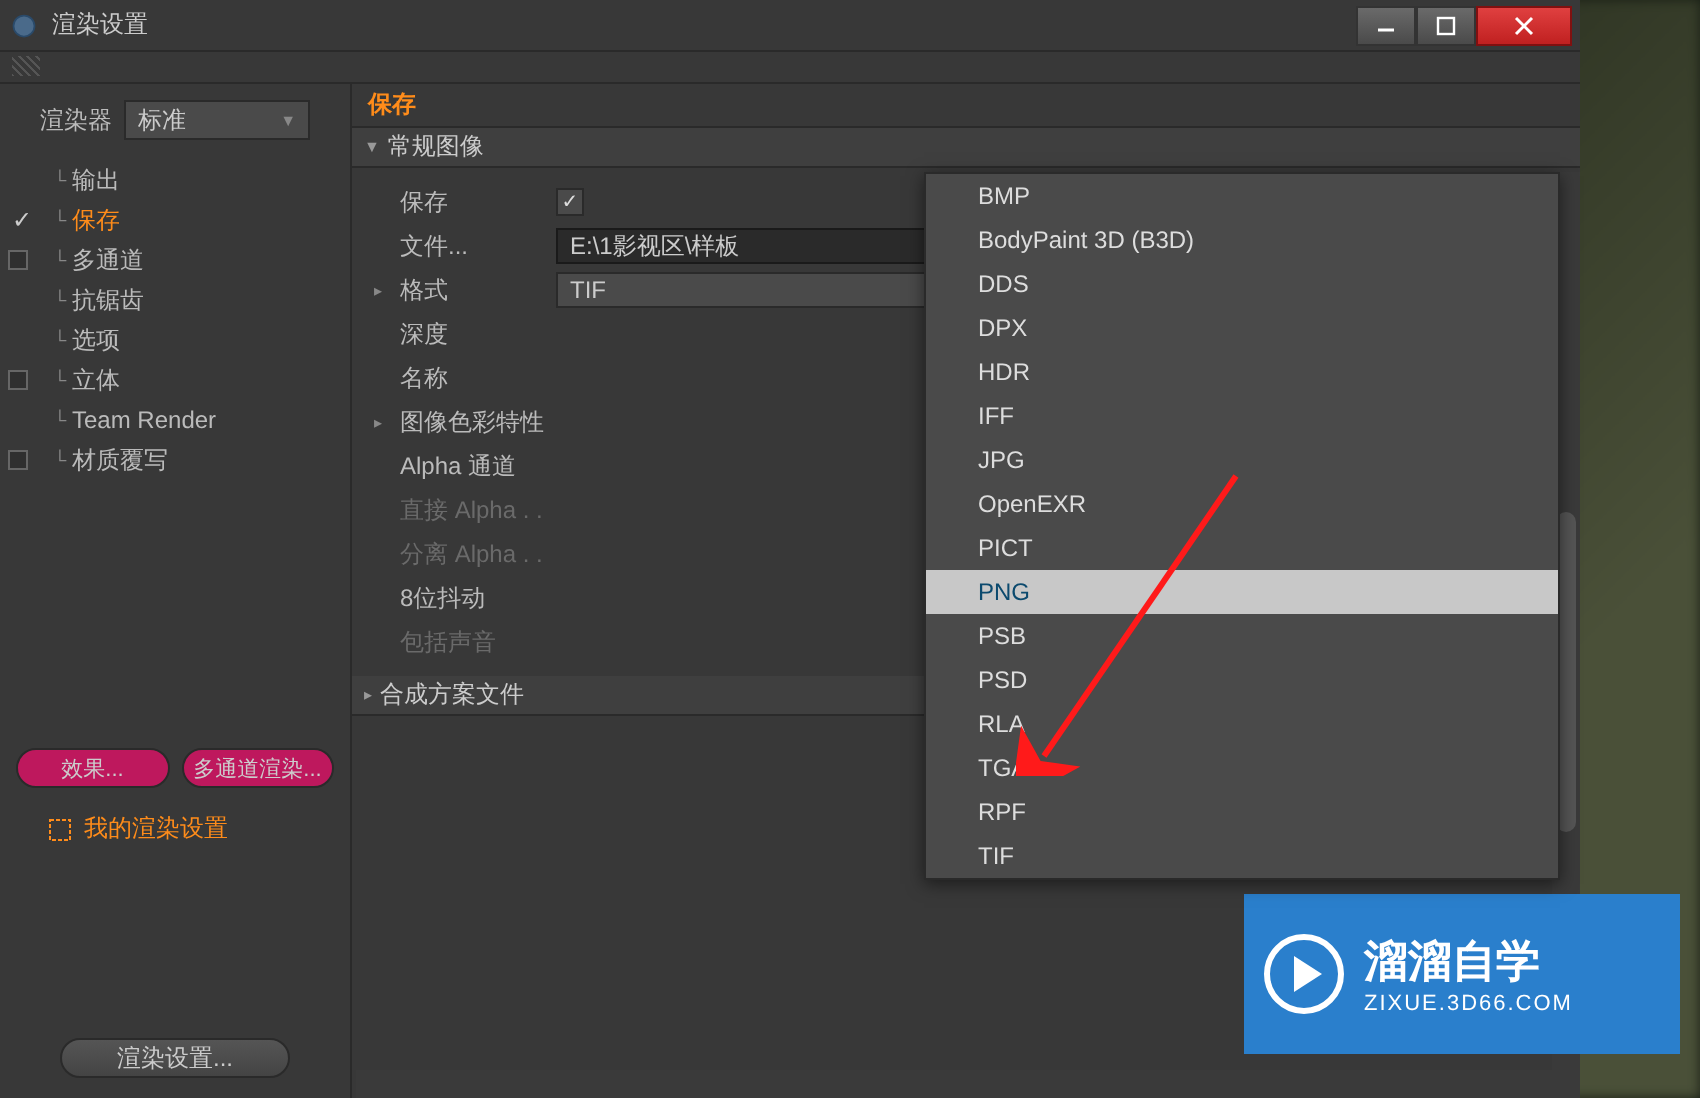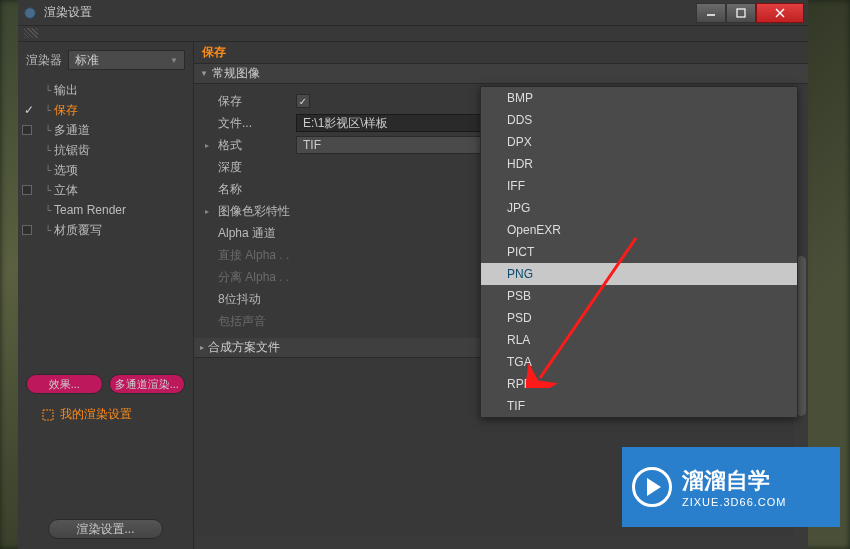--- a/index.html
+++ b/index.html
@@ -1,31 +1,31 @@
 <!DOCTYPE html>
 <html><head>
 <meta charset="utf-8">
 <style>
 * { margin: 0; padding: 0; box-sizing: border-box; }
 body { font-family: "Microsoft YaHei", Arial, sans-serif; font-size: 12px; background: #1a2016; width: 850px; height: 549px; overflow: hidden; position: relative; }
 .bg-blur { position: absolute; inset: 0; background: linear-gradient(135deg, #3a4530 0%, #5a6040 20%, #2a3020 50%, #4a5038 80%); filter: blur(3px); }
-.window { position: absolute; left: 0; top: 0; width: 790px; height: 549px; background: #383838; display: flex; flex-direction: column; margin-left: 18px; }
+.window { position: absolute; left: 0; top: 0; width: 790px; height: 549px; background: #383838; display: flex; flex-direction: column; }
 .titlebar { height: 26px; background: #383838; display: flex; align-items: center; padding: 0 4px; border-bottom: 1px solid #2a2a2a; }
 .titlebar-icon { width: 16px; height: 16px; margin-right: 6px; display: flex; align-items: center; justify-content: center; }
 .titlebar-icon svg { width: 14px; height: 14px; }
 .titlebar-title { color: #ccc; flex: 1; }
 .win-btns { display: flex; height: 20px; }
 .win-btn { width: 30px; height: 20px; display: flex; align-items: center; justify-content: center; background: linear-gradient(#6a6a6a, #4a4a4a); border: 1px solid #333; color: #eee; font-size: 10px; }
 .win-btn.close { background: linear-gradient(#e04040, #c02020); border-color: #801010; width: 48px; }
 .win-btn.close svg, .win-btn.max svg, .win-btn.min svg { width: 10px; height: 10px; }
 .gripbar { height: 16px; background: #383838; border-bottom: 1px solid #2a2a2a; padding: 2px 6px; }
 .grip { width: 14px; height: 10px; background: repeating-linear-gradient(45deg, #555 0, #555 1px, transparent 1px, transparent 3px); }
 .body { flex: 1; display: flex; background: #383838; }
 .left-col { width: 176px; border-right: 1px solid #2a2a2a; display: flex; flex-direction: column; padding: 4px 0; }
-.renderer-row { display: flex; align-items: center; padding: 4px 8px; gap: 6px; }
+.renderer-row { display: flex; align-items: center; padding: 4px 20px; gap: 6px; }
 .renderer-label { color: #bbb; }
 .renderer-select { flex: 1; height: 20px; background: #4a4a4a; border: 1px solid #2a2a2a; color: #ccc; padding: 0 6px; display: flex; align-items: center; justify-content: space-between; }
 .caret { font-size: 8px; color: #888; }
 .tree { margin-top: 6px; flex: 1; }
 .tree-row { display: flex; align-items: center; height: 20px; padding: 0 4px; color: #bbb; }
 .tree-row.active { color: #ff8c1a; }
 .tree-check { width: 14px; height: 14px; margin-right: 6px; display: flex; align-items: center; justify-content: center; color: #ccc; }
 .tree-indent { width: 12px; display: flex; align-items: center; justify-content: center; color: #888; font-size: 9px; }
 .tree-box { width: 10px; height: 10px; border: 1px solid #666; background: #2f2f2f; margin-right: 4px; }
 .left-buttons { display: flex; gap: 6px; padding: 6px 8px; }
@@ -230,20 +230,21 @@
           </div>
       </div>
 
       <div class="section-hdr">
         <span class="tri">▸</span>
         <span>合成方案文件</span>
       </div>
 
       <div class="dropdown" id="dd">
           <div class="dd-item">BMP</div>
+          <div class="dd-item">BodyPaint 3D (B3D)</div>
           <div class="dd-item">DDS</div>
           <div class="dd-item">DPX</div>
           <div class="dd-item">HDR</div>
           <div class="dd-item">IFF</div>
           <div class="dd-item">JPG</div>
           <div class="dd-item">OpenEXR</div>
           <div class="dd-item">PICT</div>
           <div class="dd-item hover">PNG</div>
           <div class="dd-item">PSB</div>
           <div class="dd-item">PSD</div>

